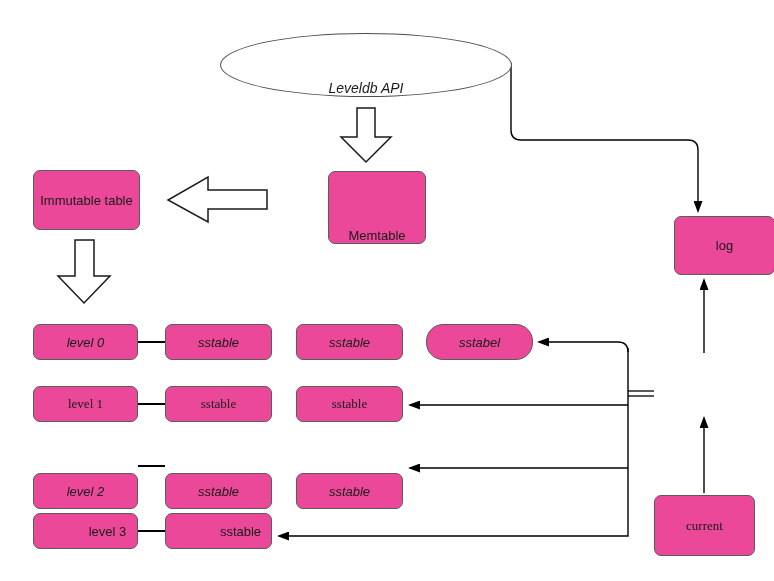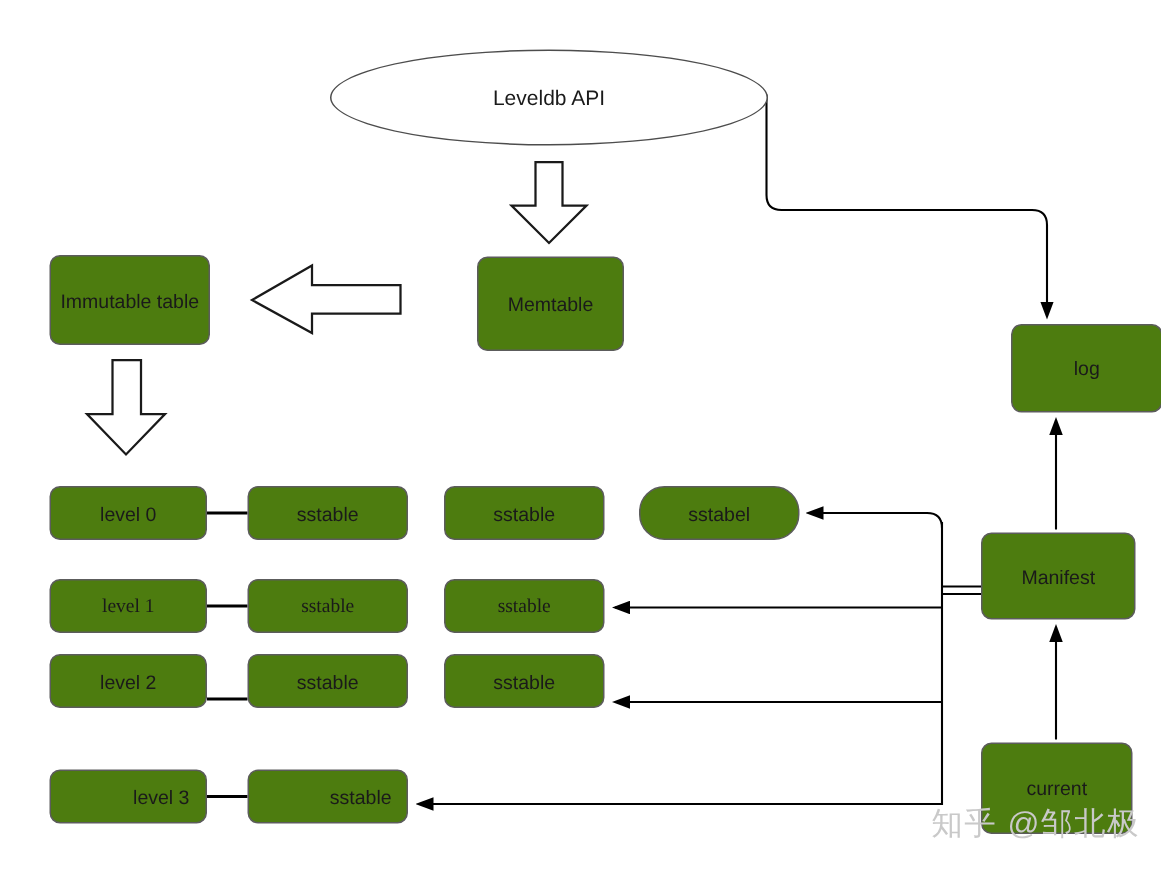--- a/index.html
+++ b/index.html
@@ -13,58 +13,59 @@
     overflow: hidden;
   }
   #wires {
     position: absolute;
     left: 0; top: 0;
     width: 774px; height: 581px;
     z-index: 1;
   }
   .node {
     position: absolute;
-    background: #4d7c0f;
+    background: #ec4899;
     border: 1.5px solid #5c5c5c;
     border-radius: 7px;
     display: flex;
     align-items: center;
     justify-content: center;
     font-size: 13px;
     z-index: 2;
     box-sizing: border-box;
     white-space: nowrap;
   }
   .ellipse {
     position: absolute;
     left: 220px; top: 33px;
     width: 292px; height: 64px;
     background: #ffffff;
     border: 1.5px solid #4d4d4d;
     border-radius: 50%;
     display: flex;
-    align-items: center;
+    align-items: flex-end;
     justify-content: center;
     font-size: 14px;
     z-index: 2;
     box-sizing: border-box;
+    font-style: italic;
   }
-  .memtable  { left: 318px; top: 171px; width:  98px; height: 63px; }
+  .memtable  { left: 328px; top: 171px; width:  98px; height: 73px; align-items: flex-end; }
   .immutable { left:  33px; top: 170px; width: 107px; height: 60px; }
   .lvl   { left:  33px; width: 105px; height: 36px; }
   .sst2  { left: 165px; width: 107px; height: 36px; }
   .sst3  { left: 296px; width: 107px; height: 36px; }
   .sst4  { left: 426px; width: 107px; height: 36px; border-radius: 17px; }
-  .row0 { top: 324px; }
+  .row0 { top: 324px; font-style: italic; }
   .row1 { top: 386px; font-family: Liberation Serif, serif; }
-  .row2 { top: 436px; }
+  .row2 { top: 473px; font-style: italic; }
   .row3 { top: 513px; padding-left: 44px; }
   .log      { left: 654px; top: 216px; width: 101px; height: 59px; margin-left: 20px; }
   .manifest { left: 654px; top: 355px; width: 103px; height: 58px; }
-  .current  { left: 654px; top: 495px; width: 101px; height: 61px; }
+  .current  { left: 654px; top: 495px; width: 101px; height: 61px; font-family: Liberation Serif, serif; }
   .watermark {
     position: absolute;
     right: 14px; top: 535px;
     font-size: 21px;
     color: #c9c9c9;
     z-index: 3;
     letter-spacing: 1px;
   }
 </style>
 </head>
@@ -156,22 +157,18 @@
   <div class="node lvl row3">
     <span>level 3</span>
   </div>
   <div class="node sst2 row3">
     <span>sstable</span>
   </div>
 
   <div class="node log">
     <span>log</span>
   </div>
-  <div class="node manifest">
-    <span>Manifest</span>
-  </div>
   <div class="node current">
     <span>current</span>
   </div>
 
-  <div class="watermark">知乎 @邹北极</div>
 
 </div>
 
 </body></html>

